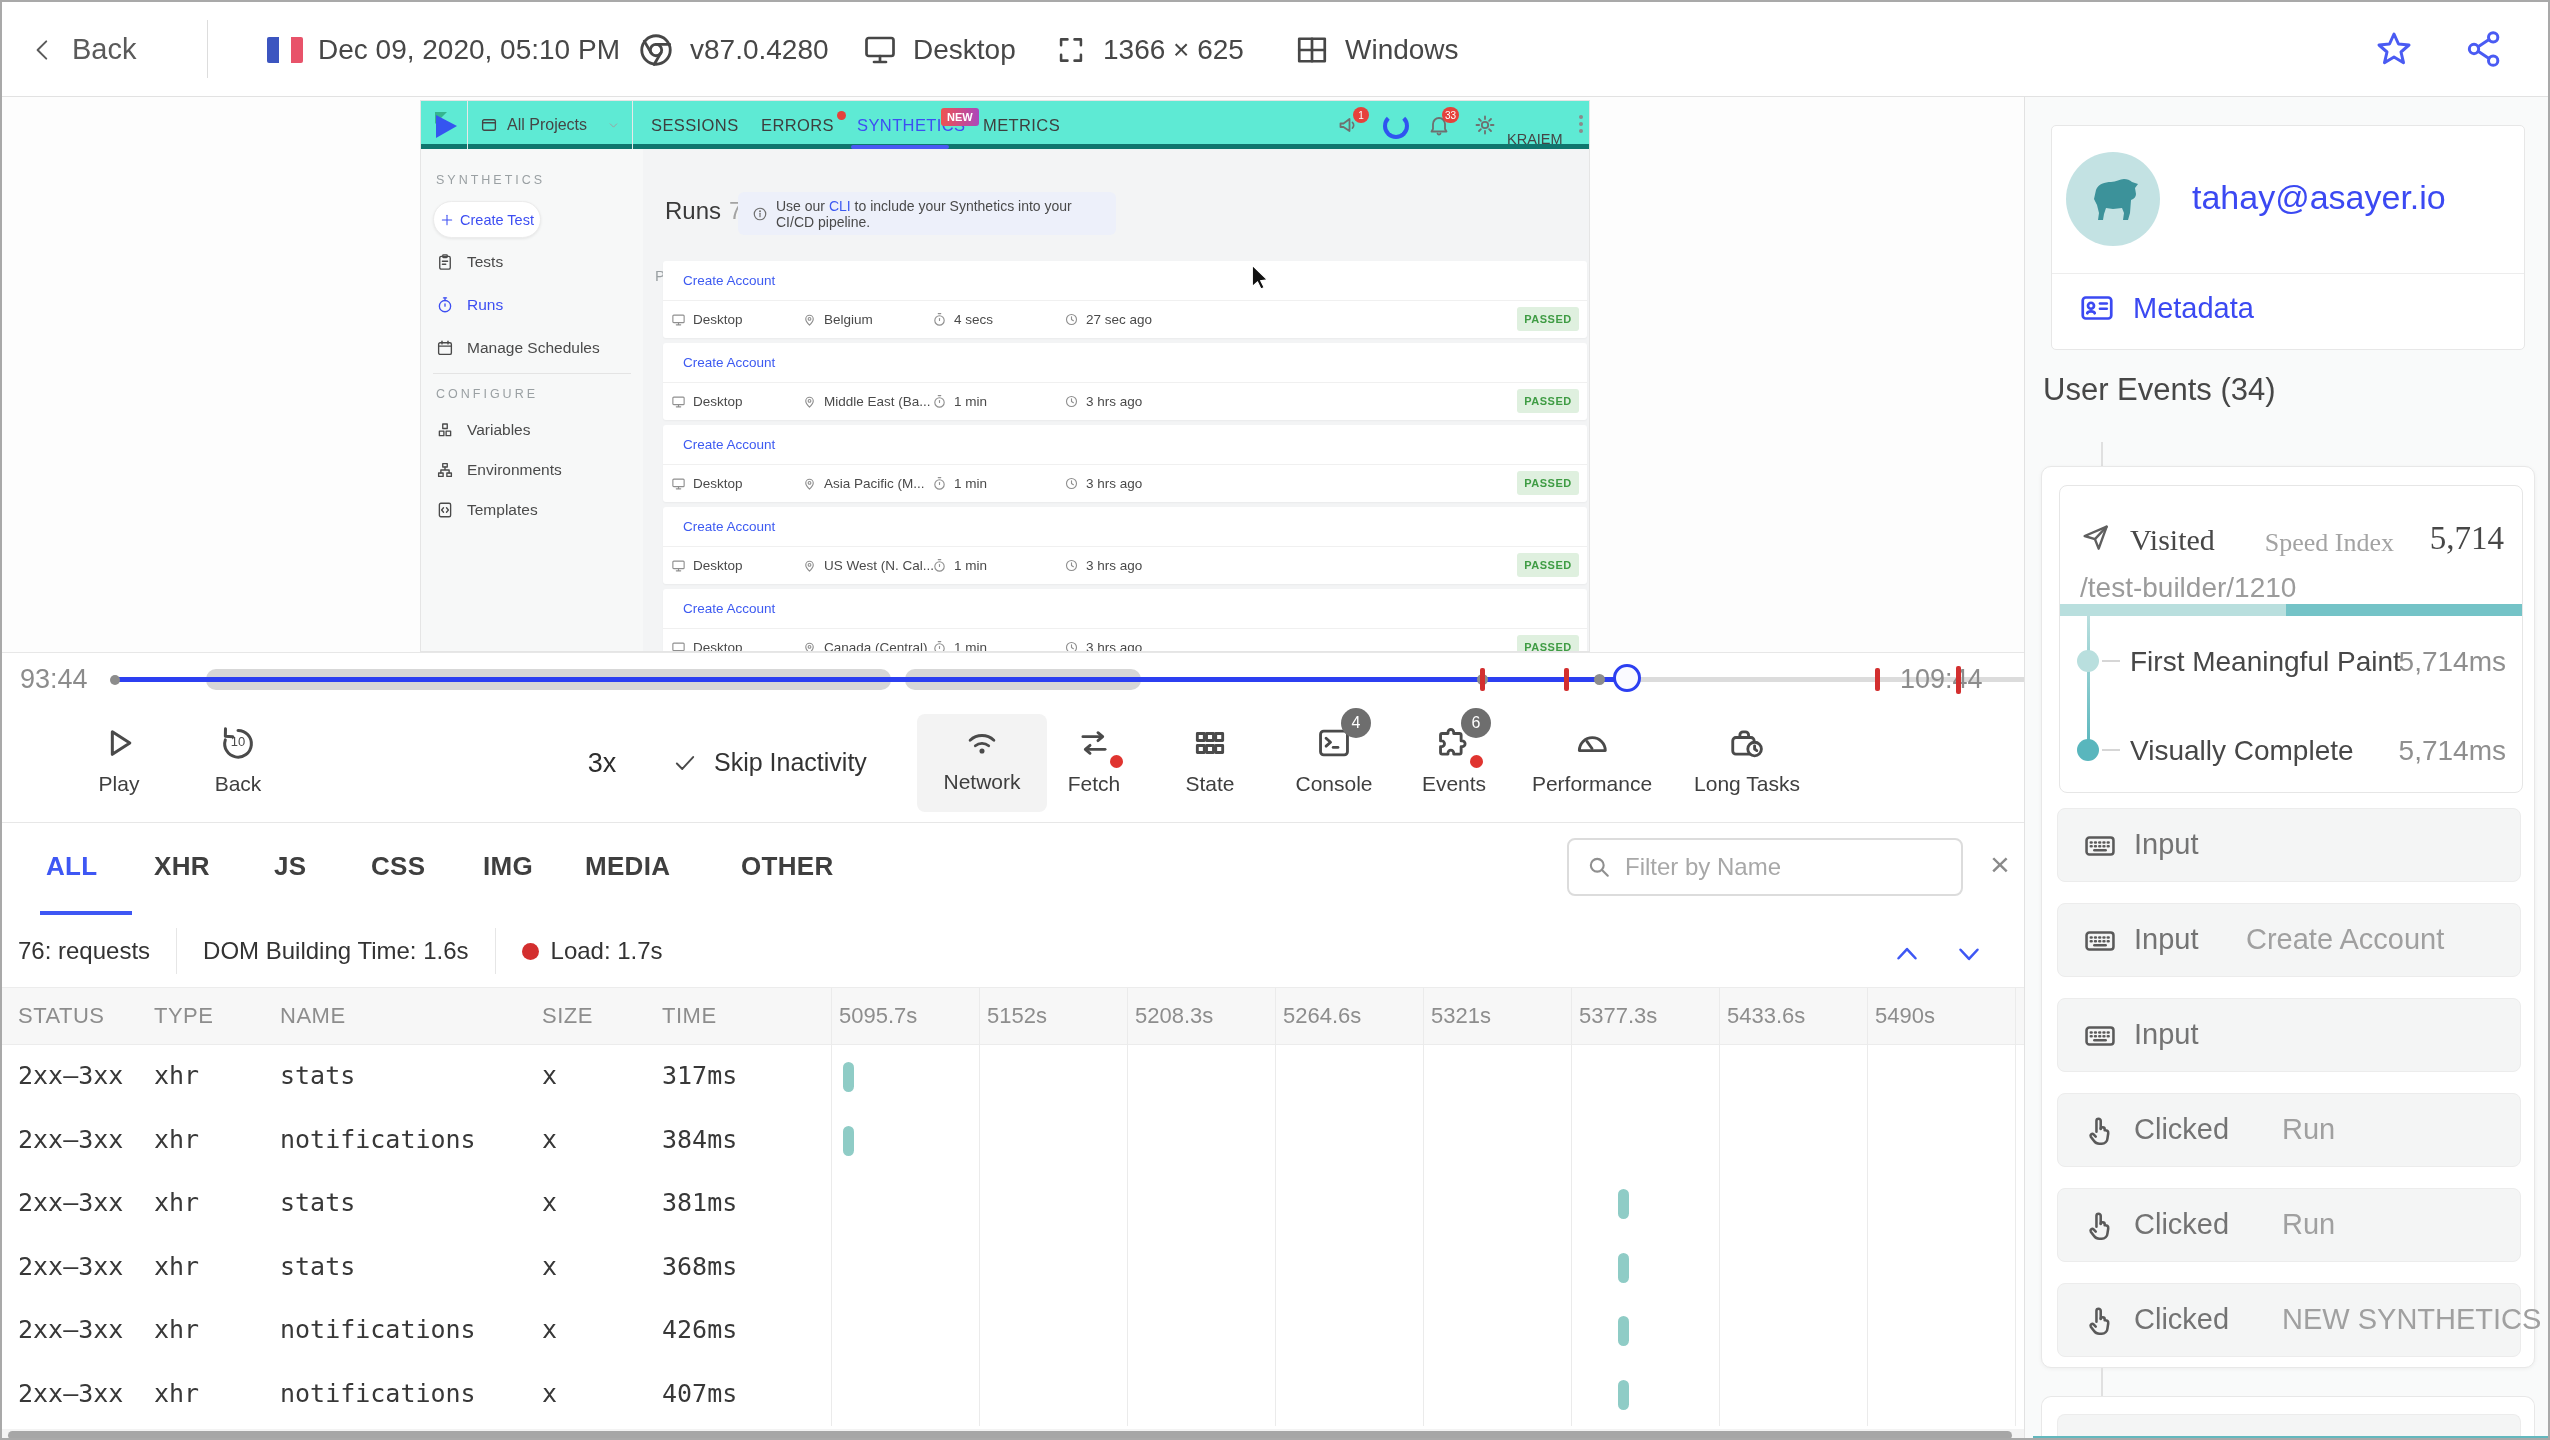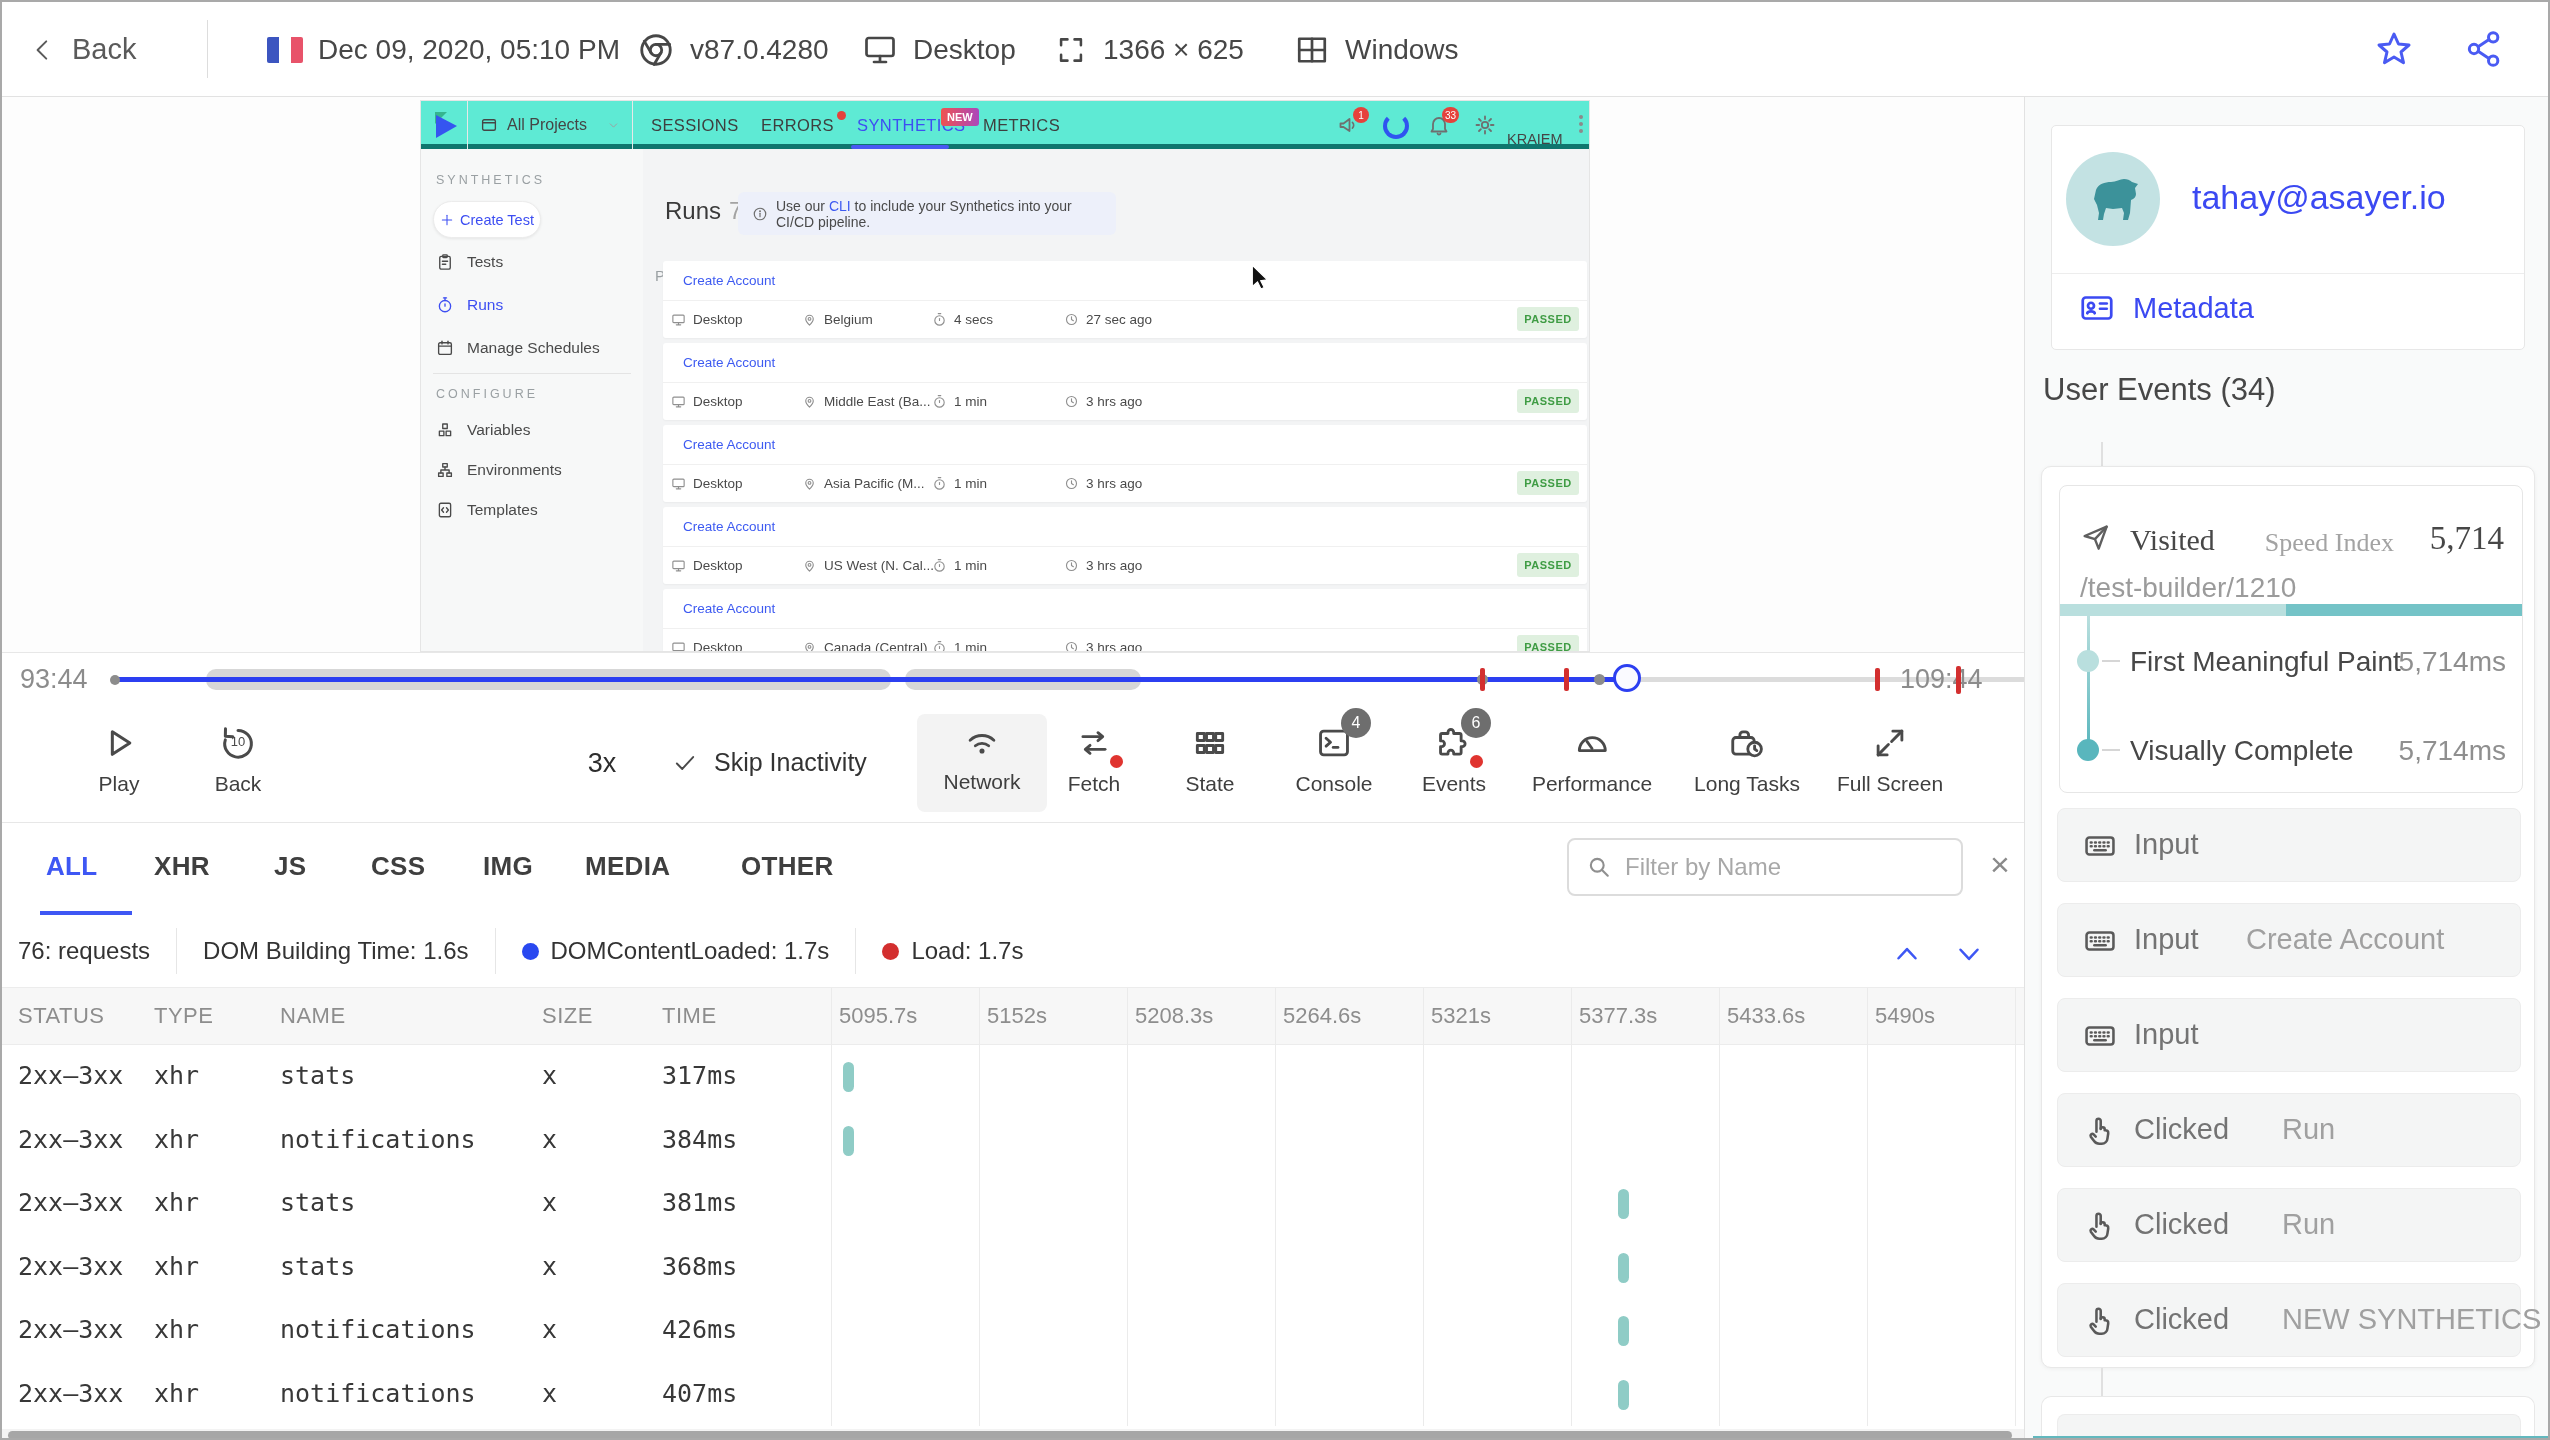--- a/index.html
+++ b/index.html
@@ -719,31 +719,20 @@
       <div class="icbox">
           <svg class="ic" width="38" height="38" viewBox="0 0 24 24">
             <rect x="3" y="8.5" width="13.5" height="10.5" rx="2"></rect>
             <path d="M7.5 8.5V7a2 2 0 012-2H11a2 2 0 012 2v1.5"></path>
             <circle cx="16.8" cy="15.8" r="4.3" fill="#fff"></circle>
             <path d="M16.8 13.8v2l1.4 1"></path>
           </svg>
         </div>
       <span class="plabel">Long Tasks</span>
     </div>
-    <div class="pbtn" style="left:1813px; width:150px;">
-      <div class="icbox">
-          <svg class="ic" width="38" height="38" viewBox="0 0 24 24">
-            <path d="M13.8 4.5h5.7v5.7"></path>
-            <line x1="19.5" y1="4.5" x2="13" y2="11"></line>
-            <path d="M10.2 19.5H4.5v-5.7"></path>
-            <line x1="4.5" y1="19.5" x2="11" y2="13"></line>
-          </svg>
-        </div>
-      <span class="plabel">Full Screen</span>
-    </div>
   </div>
 
   <div class="network">
     <span class="ntab active" style="left:44px;">ALL</span>
     <span class="ntab" style="left:152px;">XHR</span>
     <span class="ntab" style="left:272px;">JS</span>
     <span class="ntab" style="left:369px;">CSS</span>
     <span class="ntab" style="left:481px;">IMG</span>
     <span class="ntab" style="left:583px;">MEDIA</span>
     <span class="ntab" style="left:739px;">OTHER</span>
@@ -752,24 +741,20 @@
       <svg class="ic" width="28" height="28" viewBox="0 0 24 24" style="flex:none;">
           <circle cx="10.5" cy="10.5" r="5.5"></circle>
           <line x1="14.8" y1="14.8" x2="19.5" y2="19.5"></line>
         </svg>
       <input placeholder="Filter by Name" style="">
     </div>
     <span class="nclose">×</span>
     <div class="meta-row">
       <span class="mitem">76: requests</span>
       <span class="mitem">DOM Building Time: 1.6s</span>
-      <span class="mitem">
-          <i class="dot blue"></i>
-          <span>DOMContentLoaded: 1.7s</span>
-        </span>
       <span class="mitem last">
           <i class="dot red"></i>
           <span>Load: 1.7s</span>
         </span>
       <svg class="ic mchev" style="left:1888px;" width="34" height="34" viewBox="0 0 24 24">
           <polyline points="6,15 12,8.5 18,15"></polyline>
         </svg>
       <svg class="ic mchev" style="left:1950px;" width="34" height="34" viewBox="0 0 24 24">
           <polyline points="6,9 12,15.5 18,9"></polyline>
         </svg>

